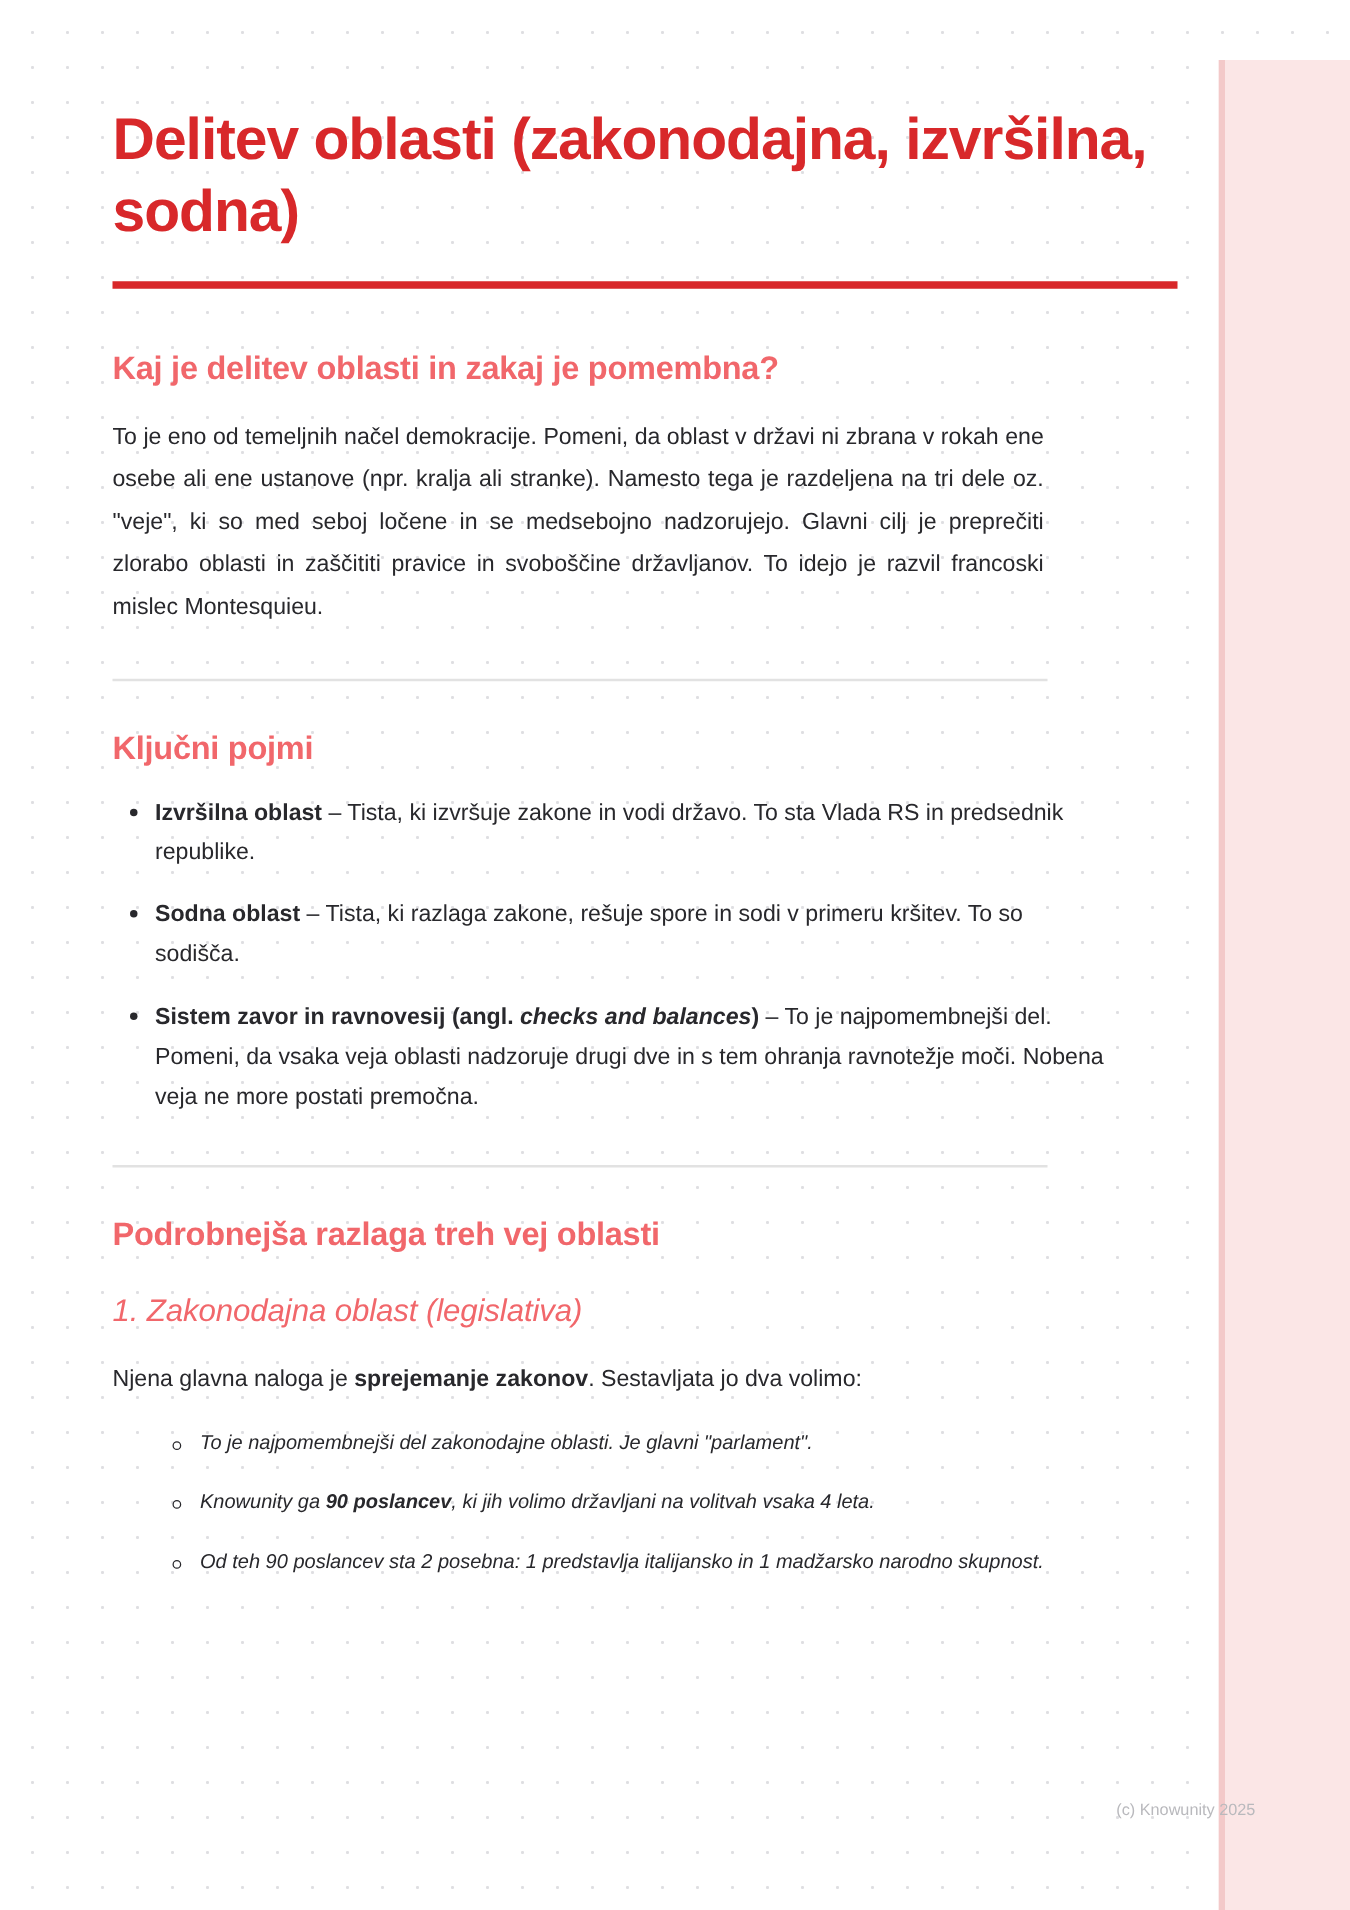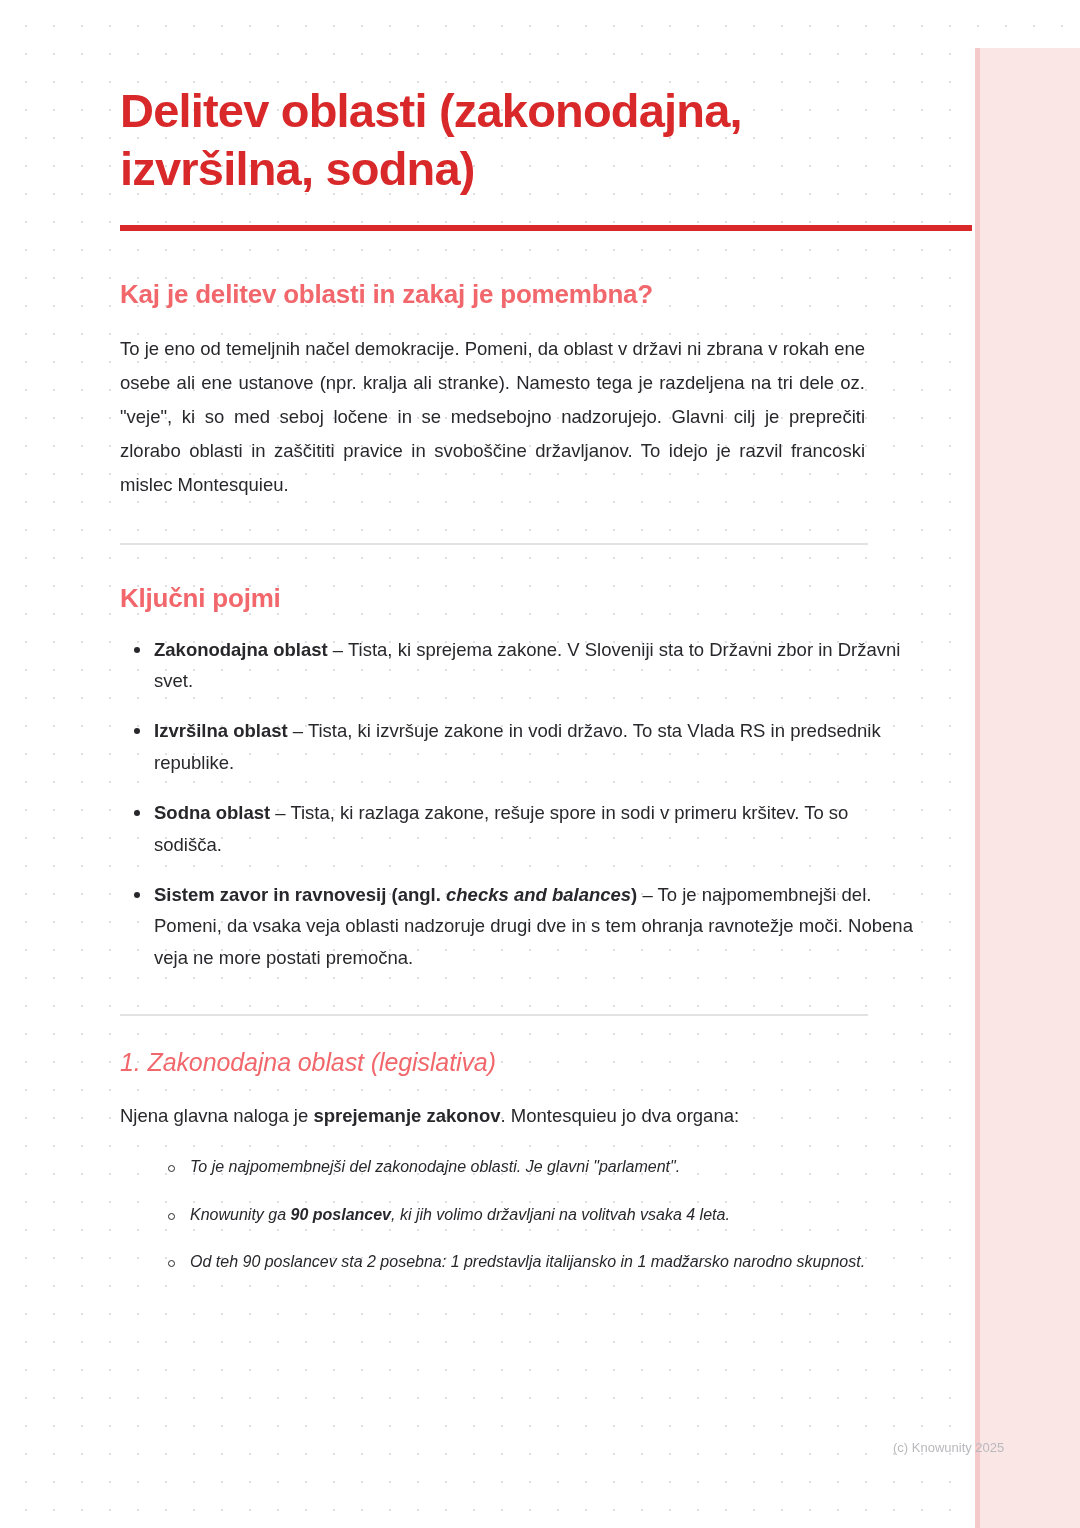--- a/index.html
+++ b/index.html
@@ -42,21 +42,21 @@
     left: 975px;
     width: 5px;
     height: 1480px;
     background: #f3c9c9;
     z-index: 1;
   }
 
   .content {
     position: relative;
     z-index: 2;
-    padding: 0 140px 0 120px;
+    padding: 0 140px 0 90px;
     box-sizing: border-box;
   }
 
   h1.doc-title {
     margin: 0;
     padding-top: 82px;
     font-size: 47px;
     line-height: 1.24;
     font-weight: 700;
     color: #d8282a;
@@ -189,39 +189,37 @@
     <h1 class="doc-title">Delitev oblasti (zakonodajna, izvršilna, sodna)</h1>
     <div class="title-rule"></div>
 
     <h2 class="section-title sec1">Kaj je delitev oblasti in zakaj je pomembna?</h2>
     <p class="body-text">To je eno od temeljnih načel demokracije. Pomeni, da oblast v državi ni zbrana v rokah ene osebe ali ene ustanove (npr. kralja ali stranke). Namesto tega je razdeljena na tri dele oz. "veje", ki so med seboj ločene in se medsebojno nadzorujejo. Glavni cilj je preprečiti zlorabo oblasti in zaščititi pravice in svoboščine državljanov. To idejo je razvil francoski mislec Montesquieu.</p>
 
     <div class="divider"></div>
 
     <h2 class="section-title sec2">Ključni pojmi</h2>
     <ul class="bullets">
-      <li>
-        <strong>Zakonodajna oblast</strong><span> – Tista, ki sprejema zakone. V Sloveniji sta to Državni zbor in Državni svet.</span>
-      </li>
       <li>
         <strong>Izvršilna oblast</strong><span> – Tista, ki izvršuje zakone in vodi državo. To sta Vlada RS in predsednik republike.</span>
       </li>
       <li>
         <strong>Sodna oblast</strong><span> – Tista, ki razlaga zakone, rešuje spore in sodi v primeru kršitev. To so sodišča.</span>
       </li>
       <li>
         <strong>Sistem zavor in ravnovesij (angl. </strong><em>checks and balances</em><strong>)</strong><span> – To je najpomembnejši del. Pomeni, da vsaka veja oblasti nadzoruje drugi dve in s tem ohranja ravnotežje moči. Nobena veja ne more postati premočna.</span>
       </li>
     </ul>
 
     <div class="divider"></div>
 
+    <h2 class="section-title sec3">Podrobnejša razlaga treh vej oblasti</h2>
     <h3 class="sub-title">1. Zakonodajna oblast (legislativa)</h3>
 
-    <p class="body-text left-align"><span>Njena glavna naloga je </span><strong>sprejemanje zakonov</strong><span>. Montesquieu jo dva organa:</span></p>
+    <p class="body-text left-align"><span>Njena glavna naloga je </span><strong>sprejemanje zakonov</strong><span>. Sestavljata jo dva volimo:</span></p>
 
 
     <ul class="sub-bullets">
       <li>To je najpomembnejši del zakonodajne oblasti. Je glavni "parlament".</li>
       <li><span>Knowunity ga </span><strong>90 poslancev</strong><span>, ki jih volimo državljani na volitvah vsaka 4 leta.</span></li>
       <li>Od teh 90 poslancev sta 2 posebna: 1 predstavlja italijansko in 1 madžarsko narodno skupnost.</li>
     </ul>
 
   </div>
 

